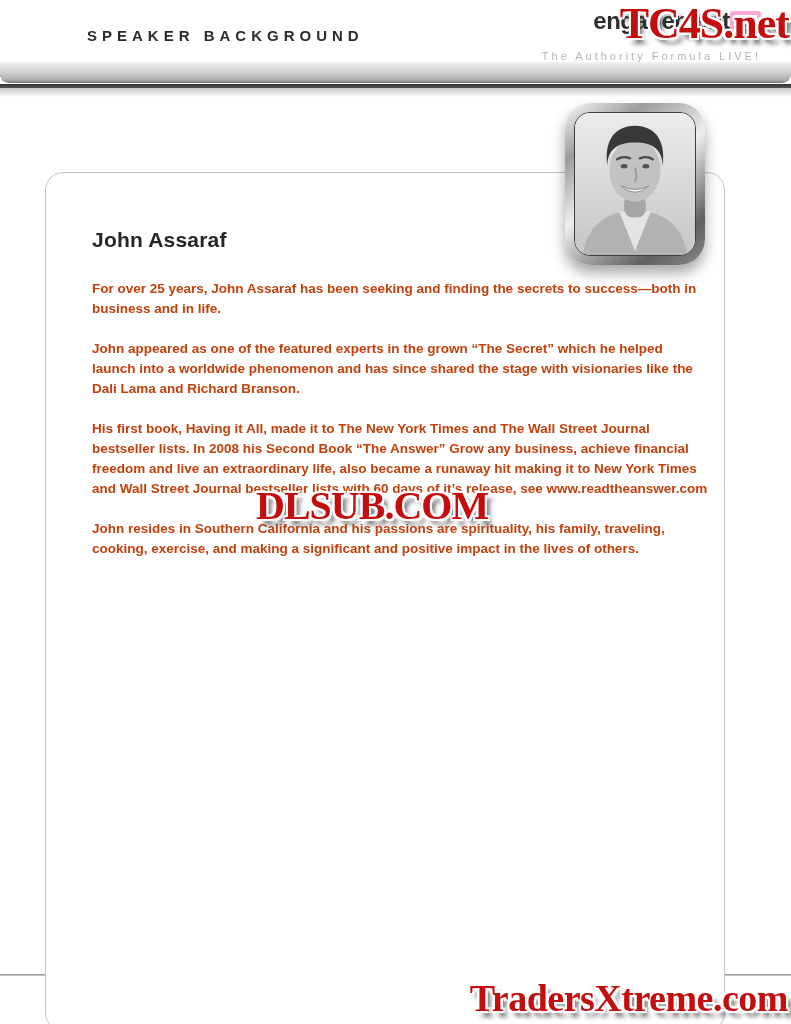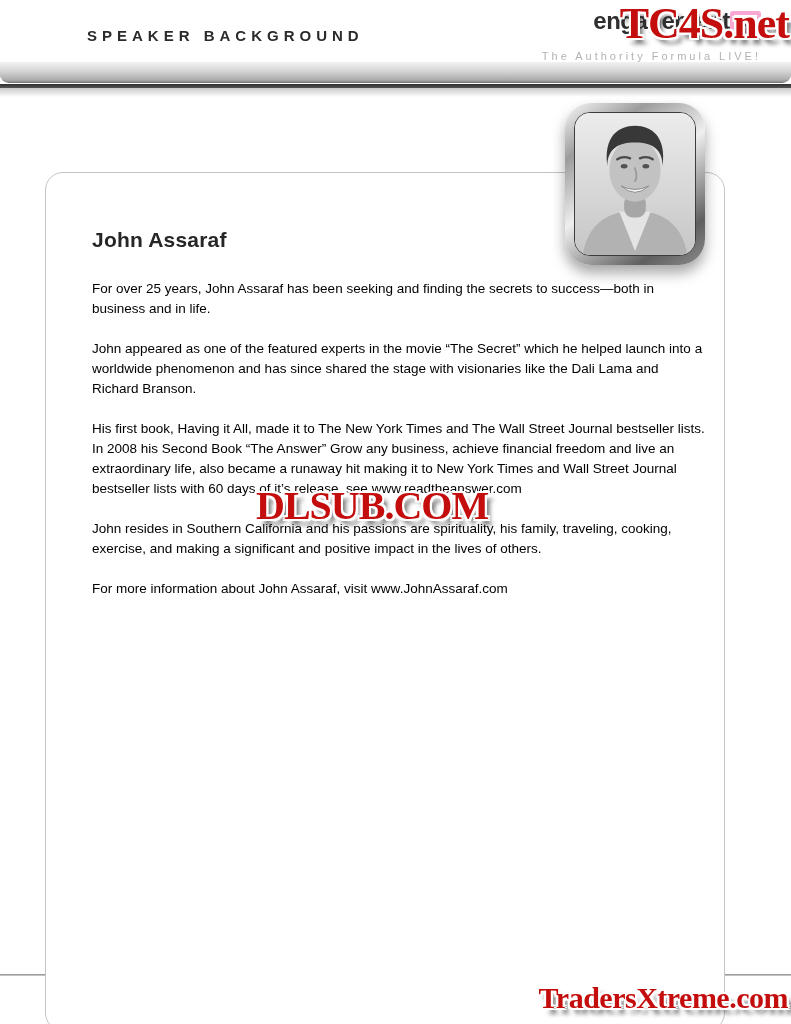--- a/index.html
+++ b/index.html
@@ -76,41 +76,42 @@
   }
   .card h1 {
     margin: 0 0 26px 0;
     font-size: 21px; line-height: 26px;
     font-weight: bold; color: #262626; letter-spacing: 0.2px;
   }
   .card p {
     width: 616px;
     margin: 12px 0 20px 0;
     font-size: 13.5px; line-height: 20px;
-    color: #000000;
+    color: #c2410c;
+    font-weight: bold;
   }
 
   
   .wm {
     position: absolute;
     font-family: "Liberation Serif", serif;
     font-weight: bold;
     color: #c40d0d;
     white-space: nowrap;
     z-index: 10;
     text-shadow:
       -2px -2px 0 #ffffff, 2px -2px 0 #ffffff,
       -2px 2px 0 #ffffff, 2px 2px 0 #ffffff,
       -2px 0 0 #ffffff, 2px 0 0 #ffffff,
       0 -2px 0 #ffffff, 0 2px 0 #ffffff,
       5px 6px 4px rgba(50,50,50,0.65);
   }
   .wm-top    { top: 1px;  right: 2px;  font-size: 44px; line-height: 46px; letter-spacing: -1px; }
   .wm-center { top: 484px; left: 256px; font-size: 40px; line-height: 44px; letter-spacing: -1px; text-align: right; }
-  .wm-bottom { top: 982px; right: 3px; font-size: 30px; line-height: 32px; letter-spacing: -0.5px; }
+  .wm-bottom { top: 982px; right: 3px; font-size: 38px; line-height: 32px; letter-spacing: -0.5px; }
 
   
   .footer-line {
     position: absolute; left: 0; right: 0; top: 974px;
     height: 2px;
     background: linear-gradient(180deg, #8a8a8a, #d5d5d5);
   }
   .copyright {
     position: absolute; left: 70px; top: 989px;
     font-size: 11px; color: #5f5f5f;
@@ -159,24 +160,23 @@
         <ellipse cx="72" cy="54" rx="3.4" ry="2.2" fill="#515151"></ellipse>
         <path d="M61 56 q3 9 0 13" stroke="#9c9c9c" stroke-width="2" fill="none" stroke-linecap="round"></path>
         <path d="M47 74 q14 13 28 0 q-14 7 -28 0 Z" fill="#f4f4f4" stroke="#8a8a8a" stroke-width="1"></path>
       </svg>
     </div>
   </div>
 
   <main class="card">
     <h1>John Assaraf</h1>
     <p>For over 25 years, John Assaraf has been seeking and finding the secrets to success—both in business and in life.</p>
-    <p>John appeared as one of the featured experts in the movie “The Secret” which he helped launch into a worldwide phenomenon and has since shared the stage with visionaries like the Dali Lama and Richard Branson.</p>
+    <p>John appeared as one of the featured experts in the grown “The Secret” which he helped launch into a worldwide phenomenon and has since shared the stage with visionaries like the Dali Lama and Richard Branson.</p>
     <p>His first book, Having it All, made it to The New York Times and The Wall Street Journal bestseller lists. In 2008 his Second Book “The Answer” Grow any business, achieve financial freedom and live an extraordinary life, also became a runaway hit making it to New York Times and Wall Street Journal bestseller lists with 60 days of it’s release, see www.readtheanswer.com</p>
     <p>John resides in Southern California and his passions are spirituality, his family, traveling, cooking, exercise, and making a significant and positive impact in the lives of others.</p>
-    <p>For more information about John Assaraf, visit www.JohnAssaraf.com</p>
   </main>
 
   <div class="wm wm-top">TC4S.net</div>
   <div class="wm wm-center">DLSUB.COM</div>
   <div class="wm wm-bottom">TradersXtreme.com</div>
 
   <footer>
     <div class="footer-line"></div>
     <div class="copyright">© 2014 SimpleWealth Inc. - All Rights Reserved</div>
   </footer>

